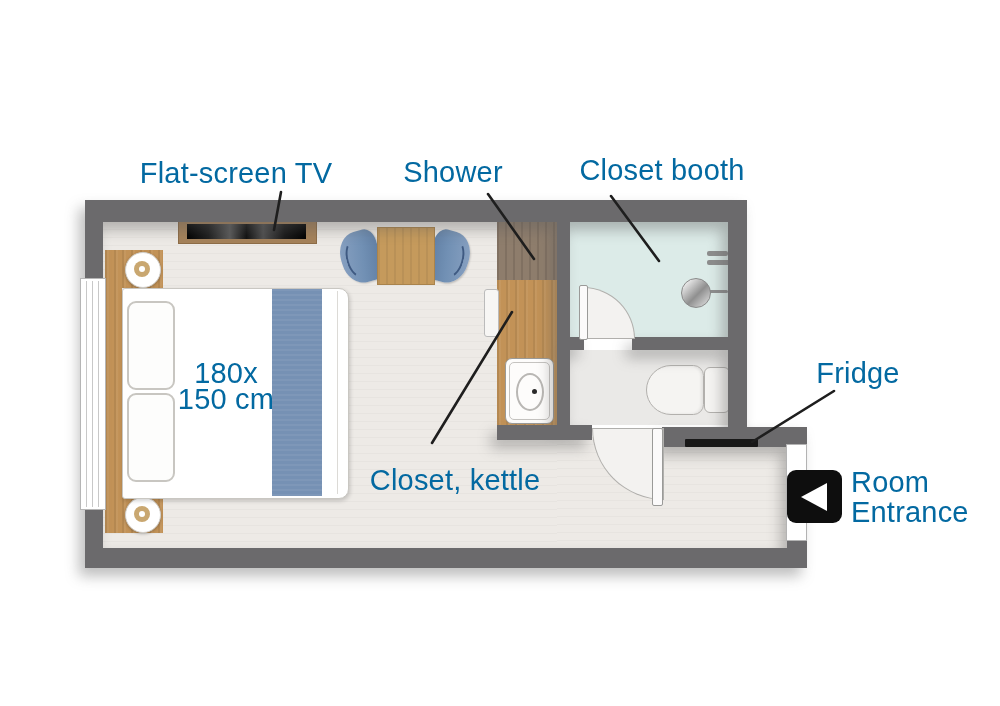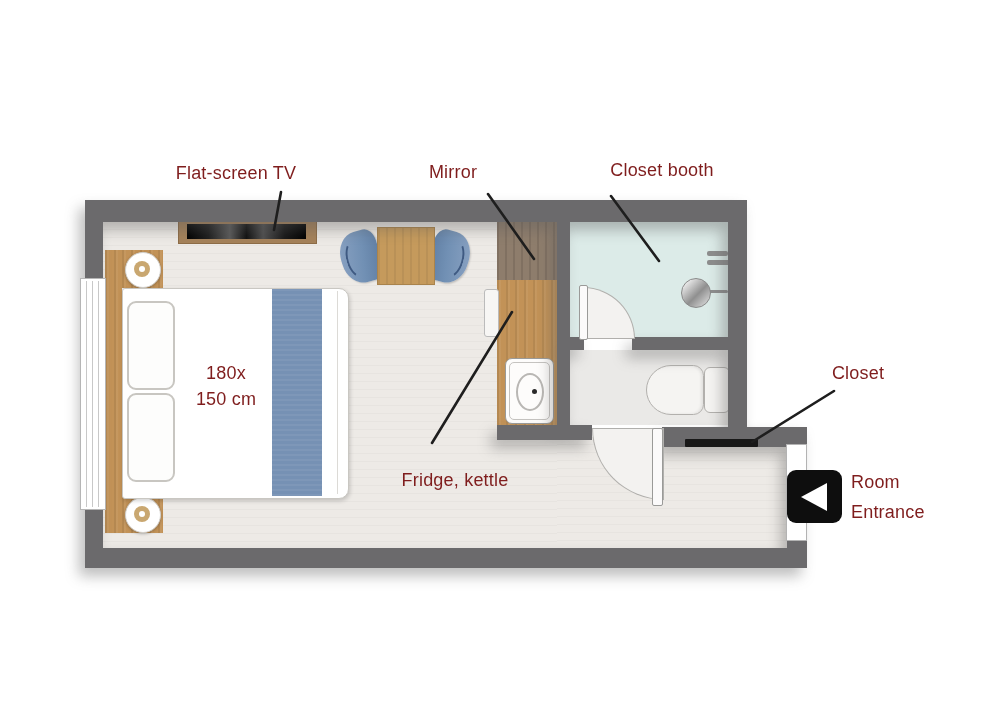--- a/index.html
+++ b/index.html
@@ -67,21 +67,21 @@
   .opening{background:#ffffff;border:1px solid #b3b3b3;}
   .mirror{background:#181818;border-radius:1px;}
 
   
   .entrance-icon{background:#0e0e0e;border-radius:9px;}
   .entrance-tri{position:absolute;left:14px;top:13px;width:0;height:0;
                 border-top:14px solid transparent;border-bottom:14px solid transparent;
                 border-right:26px solid #ffffff;}
 
   
-  .label{position:absolute;color:#7f1d1d;font-size:18px;line-height:27px;text-align:center;
+  .label{position:absolute;color:#0369a1;font-size:29px;line-height:27px;text-align:center;
          letter-spacing:0.2px;white-space:nowrap;}
   .label.left{text-align:left;}
   .label.two{line-height:30px;}
 </style>
 </head>
 <body>
 
 <div class="plan">
 
   <div class="layer floors">
@@ -178,24 +178,24 @@
       <g stroke="#1e1e1e" stroke-width="2.6" stroke-linecap="round">
         <line x1="281" y1="192" x2="274" y2="230"></line>
         <line x1="488" y1="194" x2="534" y2="259"></line>
         <line x1="611" y1="196" x2="659" y2="261"></line>
         <line x1="432" y1="443" x2="512" y2="312"></line>
         <line x1="834" y1="391" x2="752" y2="442"></line>
       </g>
     </svg>
 
     <div class="label" style="left:116px;top:160px;width:240px;">Flat-screen TV</div>
-    <div class="label" style="left:393px;top:159px;width:120px;">Mirror</div>
+    <div class="label" style="left:393px;top:159px;width:120px;">Shower</div>
     <div class="label" style="left:562px;top:157px;width:200px;">Closet booth</div>
-    <div class="label" style="left:798px;top:360px;width:120px;">Closet</div>
-    <div class="label" style="left:355px;top:467px;width:200px;">Fridge, kettle</div>
+    <div class="label" style="left:798px;top:360px;width:120px;">Fridge</div>
+    <div class="label" style="left:355px;top:467px;width:200px;">Closet, kettle</div>
 
     <div class="label left two" style="left:851px;top:467px;width:160px;">
       <div>Room</div>
       <div>Entrance</div>
     </div>
 
     <div class="label" style="left:141px;top:360px;width:170px;line-height:26px;">
       <div>180x</div>
       <div>150 cm</div>
     </div>

